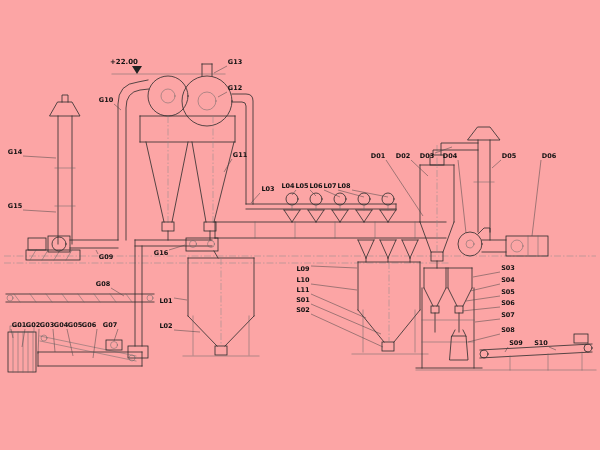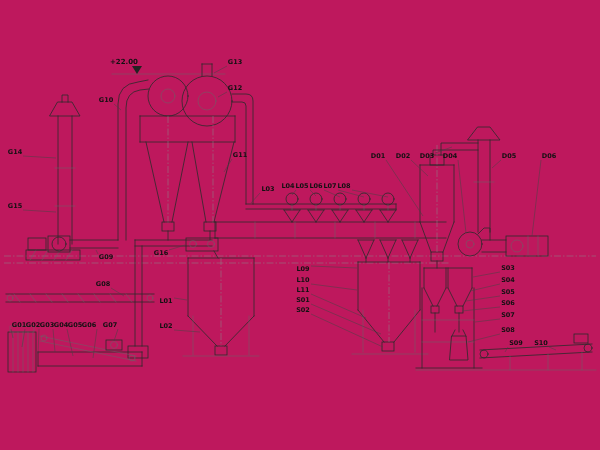--- a/index.html
+++ b/index.html
@@ -1,17 +1,17 @@
 <!DOCTYPE html>
 <html><head>
 <meta charset="utf-8">
 <style>
   html,body{margin:0;padding:0;background:#e9e9e9;}
   .frame{
-    width:600px;height:450px;position:relative;background:#be185d;
+    width:600px;height:450px;position:relative;background:#fca5a5;
     font-family:"DejaVu Sans", sans-serif;overflow:hidden;margin:0 auto;
   }
   svg{position:absolute;left:0;top:0;}
   .ln{fill:none;stroke:#2b2b2b;stroke-width:0.8;stroke-linecap:square;}
   .tn{fill:none;stroke:#666;stroke-width:0.5;stroke-linecap:square;}
   .cl{fill:none;stroke:#8a8a8a;stroke-width:0.5;stroke-dasharray:7 2 1.5 2;}
   .lbl{font:bold 6.5px "DejaVu Sans", sans-serif;fill:#111;text-anchor:middle;}
   .elev{font:bold 7px "DejaVu Sans", sans-serif;fill:#111;text-anchor:middle;}
   .ldr{stroke:#444;stroke-width:0.5;fill:none;}
 </style>

